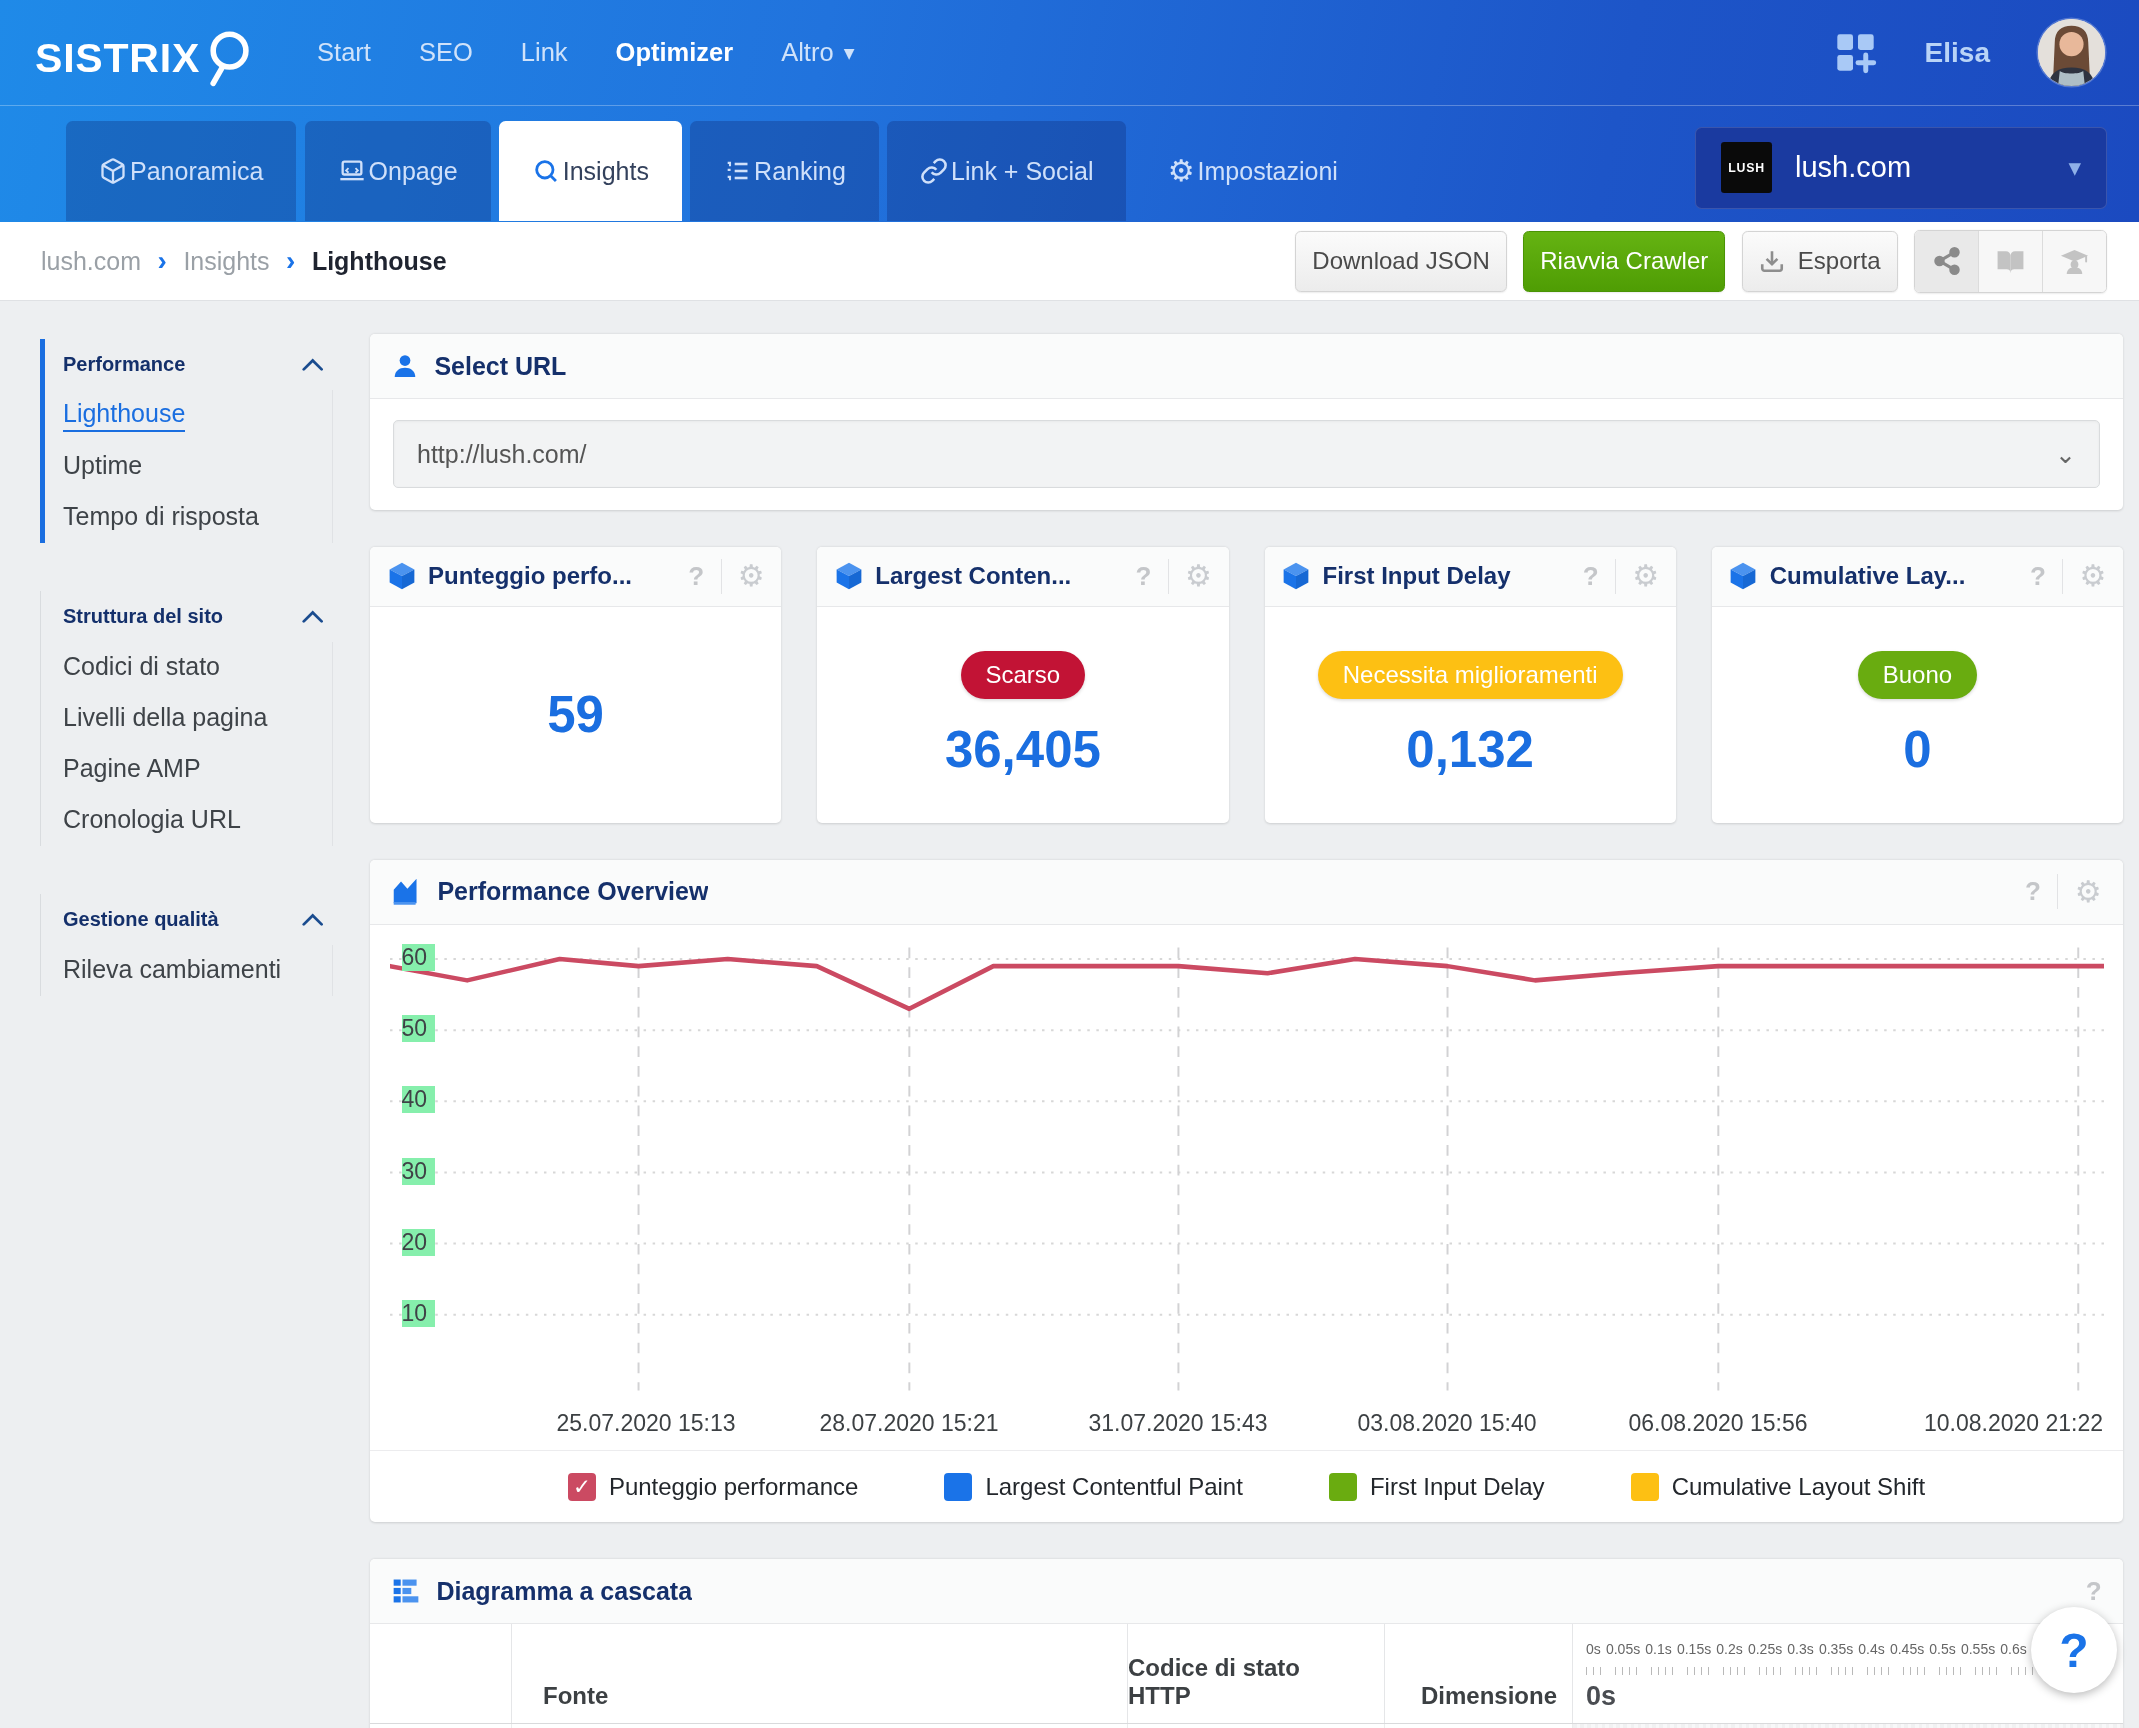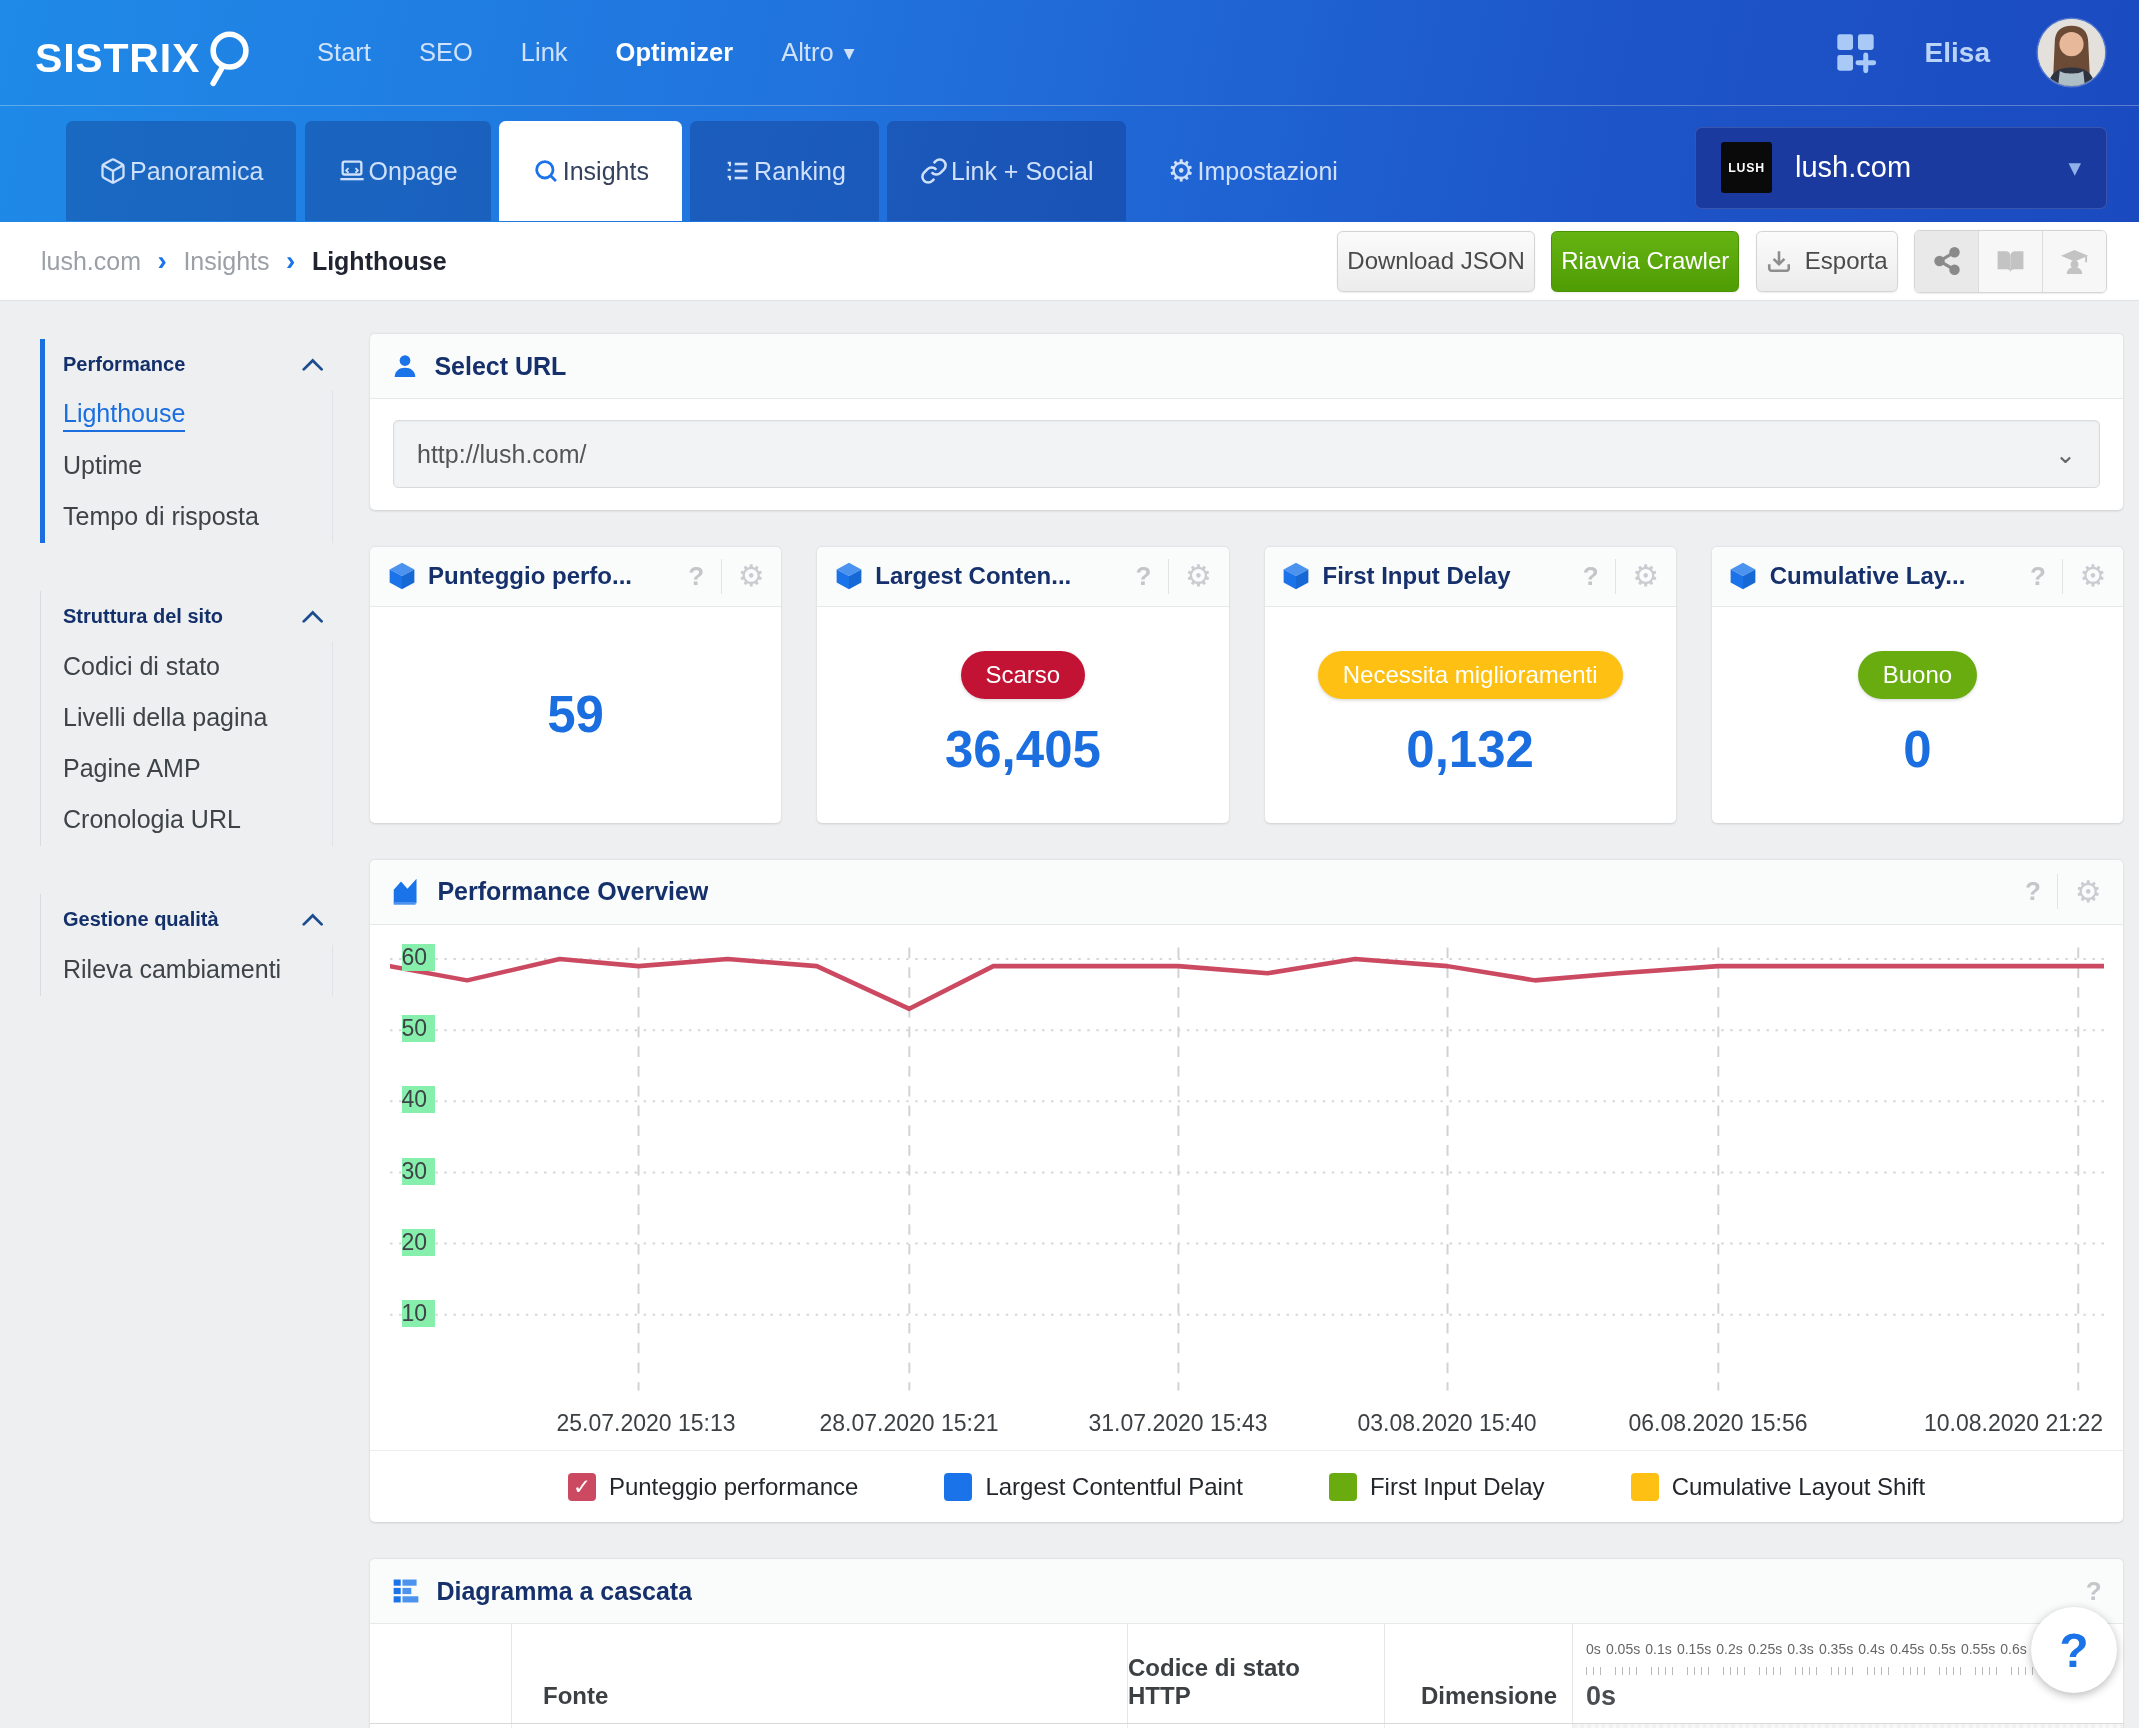--- a/index.html
+++ b/index.html
@@ -37,21 +37,21 @@
   .project-select .caret{margin-left:auto;color:#8fb0e8;font-size:25px;}
 
   
   .crumbbar{position:absolute;left:0;top:222px;width:2140px;height:79px;background:#fff;border-bottom:0.8px solid #dfe1e4;
       display:flex;align-items:center;padding:0 33px 0 41px;box-sizing:border-box;}
   .crumb{font-size:25px;color:#9aa0a6;cursor:pointer;}
   .crumb-sep{color:#1a73e8;font-size:28px;font-weight:bold;margin:0 16.5px;}
   .crumb.current{color:#1f2430;font-weight:bold;cursor:default;}
   .actions{margin-left:auto;display:flex;align-items:center;gap:16.5px;}
   .btn{height:61px;border:0.8px solid #d4d4d4;border-radius:5.8px;background:linear-gradient(#fbfbfb,#ececec);
-      color:#4a4a4a;font-size:24px;display:flex;align-items:center;gap:13px;padding:0 9px;cursor:pointer;
+      color:#4a4a4a;font-size:24px;display:flex;align-items:center;gap:13px;padding:0 16px;cursor:pointer;
       box-shadow:0 0.8px 1.6px rgba(0,0,0,.08);}
   .btn.green{background:linear-gradient(#65b312,#4f9d04);border-color:#4a9404;color:#fff;}
   .icon-group{display:flex;border:0.8px solid #d4d4d4;border-radius:5.8px;overflow:hidden;box-shadow:0 0.8px 1.6px rgba(0,0,0,.08);}
   .iconbtn{width:63px;height:61px;display:flex;align-items:center;justify-content:center;background:#f7f7f7;cursor:pointer;}
   .iconbtn + .iconbtn{border-left:0.8px solid #dcdcdc;}
   .iconbtn.pressed{background:#e9e9e9;}
 
   
   .sidebar{position:absolute;left:0;top:301px;width:370px;}
   .side-section{margin:38px 0 48px 40px;width:293px;border-left:1.6px solid #d9dcdf;padding-left:22px;box-sizing:border-box;}

